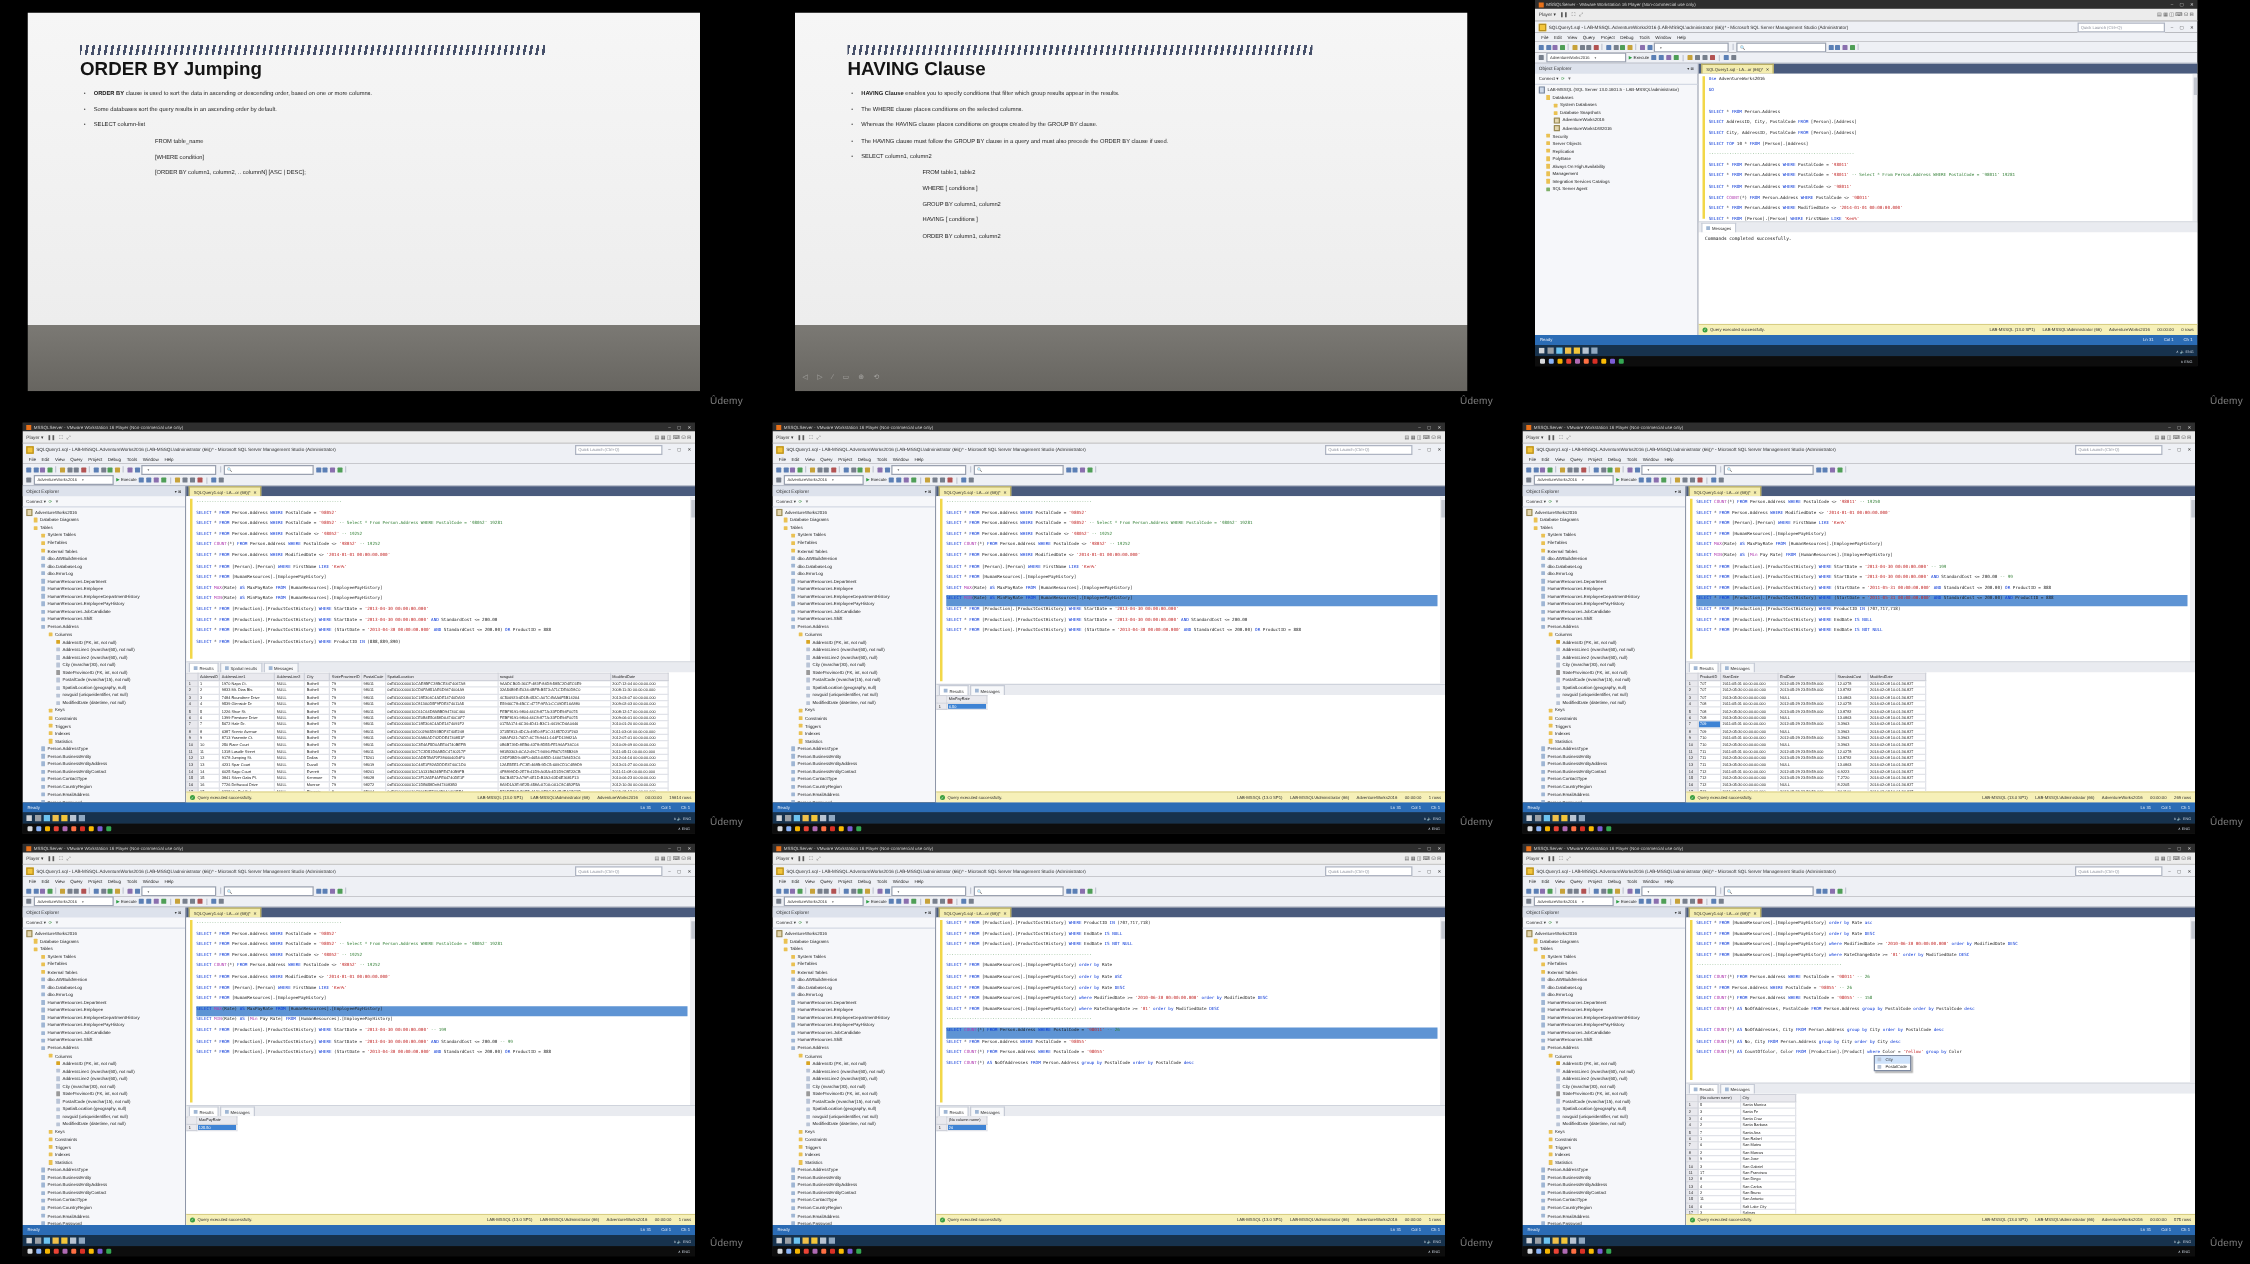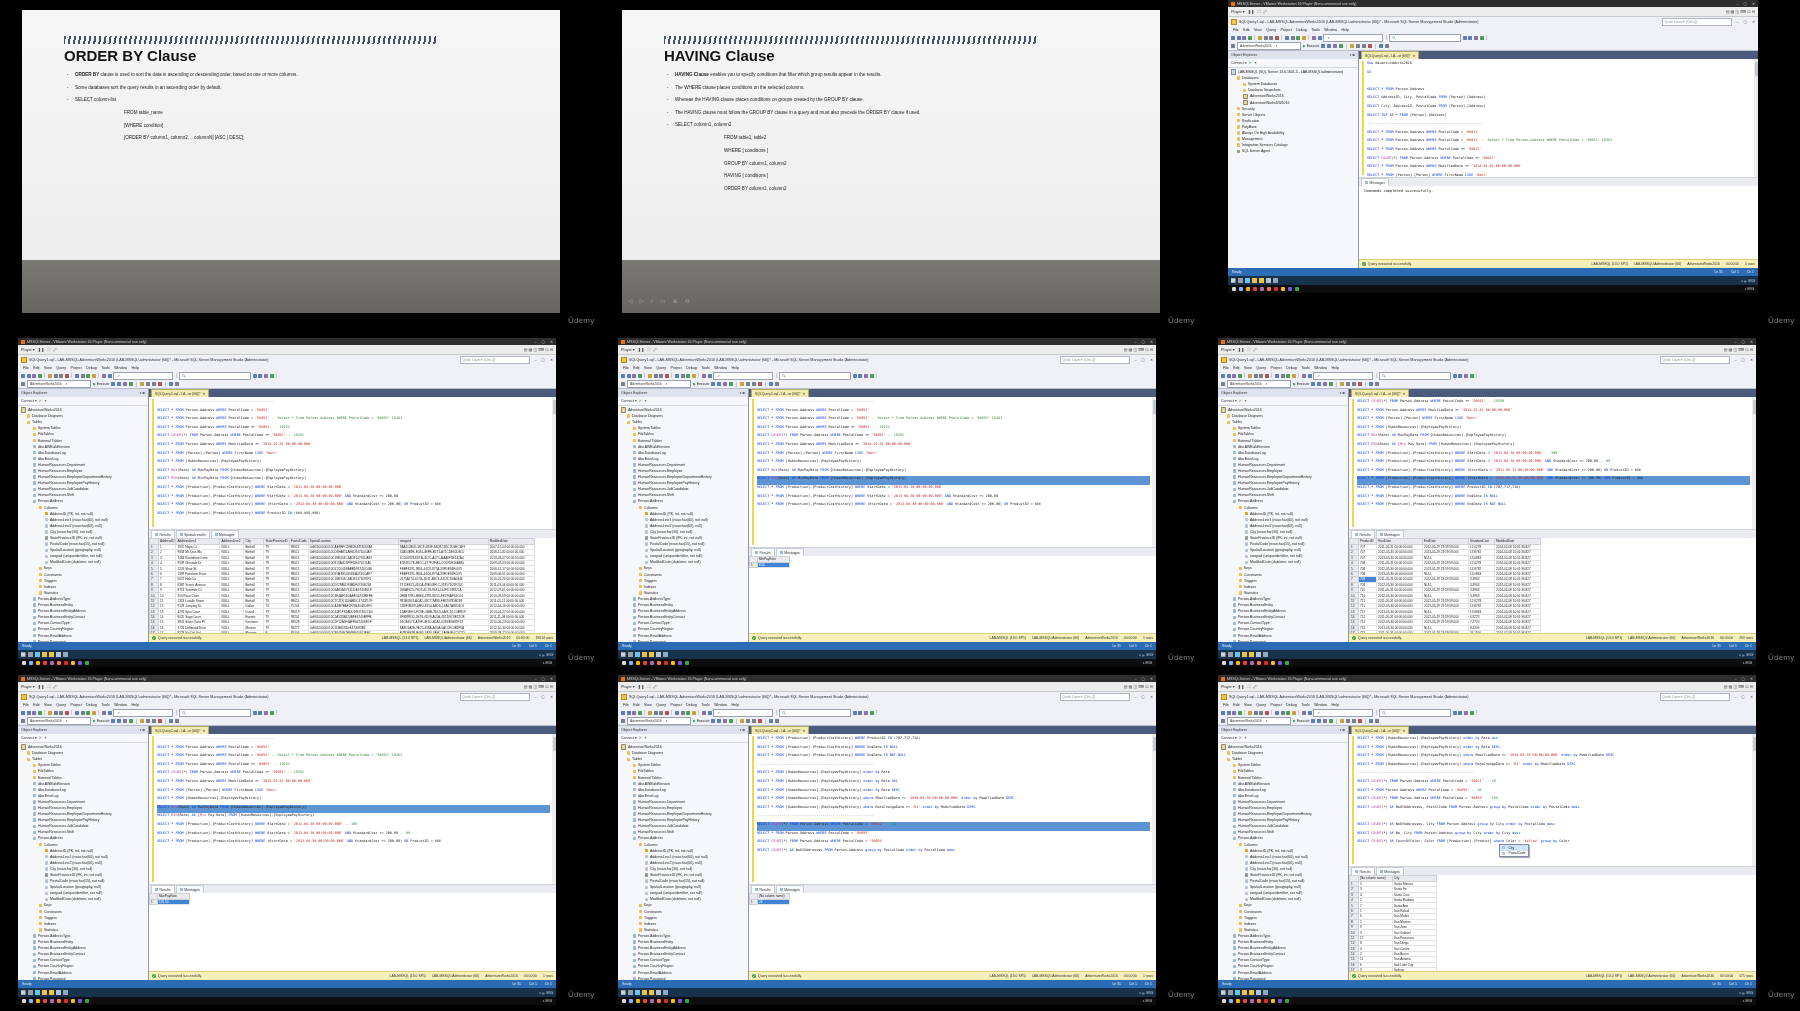--- a/index.html
+++ b/index.html
@@ -110,33 +110,33 @@
 </style>
 </head>
 <body>
 
 <div id="stage">
     <div class="cell" style="left: 0px; top: 0px;">
       <div class="slidevid" style="left: 22px; top: 10px;">
   <div class="slide-white"></div>
   <div class="slide-floor"></div>
   <div class="stripes"></div>
-  <div class="slide-title">ORDER BY Clause</div>
+  <div class="slide-title">ORDER BY Jumping</div>
   <div class="slide-body">
     <p class="bullet"><b>ORDER BY</b> clause is used to sort the data in ascending or descending order, based on one or more columns.</p>
           <p class="bullet">Some databases sort the query results in an ascending order by default.</p>
           <p class="bullet">SELECT column-list</p>
     <div class="codeline">FROM table_name</div>
           <div class="codeline">[WHERE condition]</div>
           <div class="codeline">[ORDER BY column1, column2, .. columnN] [ASC | DESC];</div>
   </div>
   </div>
     </div>
     <div class="wm" style="left: 568px; top: 316px;">Ûdemy</div>
-    <div class="cell" style="left: 600px; top: 0px; text-decoration: underline;">
+    <div class="cell" style="left: 614px; top: 0px; text-decoration: underline;">
       <div class="slidevid" style="left: 22px; top: 10px;">
   <div class="slide-white"></div>
   <div class="slide-floor"></div>
   <div class="stripes"></div>
   <div class="slide-title">HAVING Clause</div>
   <div class="slide-body">
     <p class="bullet"><b>HAVING Clause</b> enables you to specify conditions that filter which group results appear in the results.</p>
           <p class="bullet">The WHERE clause places conditions on the selected columns.</p>
           <p class="bullet">Whereas the HAVING clause places conditions on groups created by the GROUP BY clause.</p>
           <p class="bullet">The HAVING clause must follow the GROUP BY clause in a query and must also precede the ORDER BY clause if used.</p>

